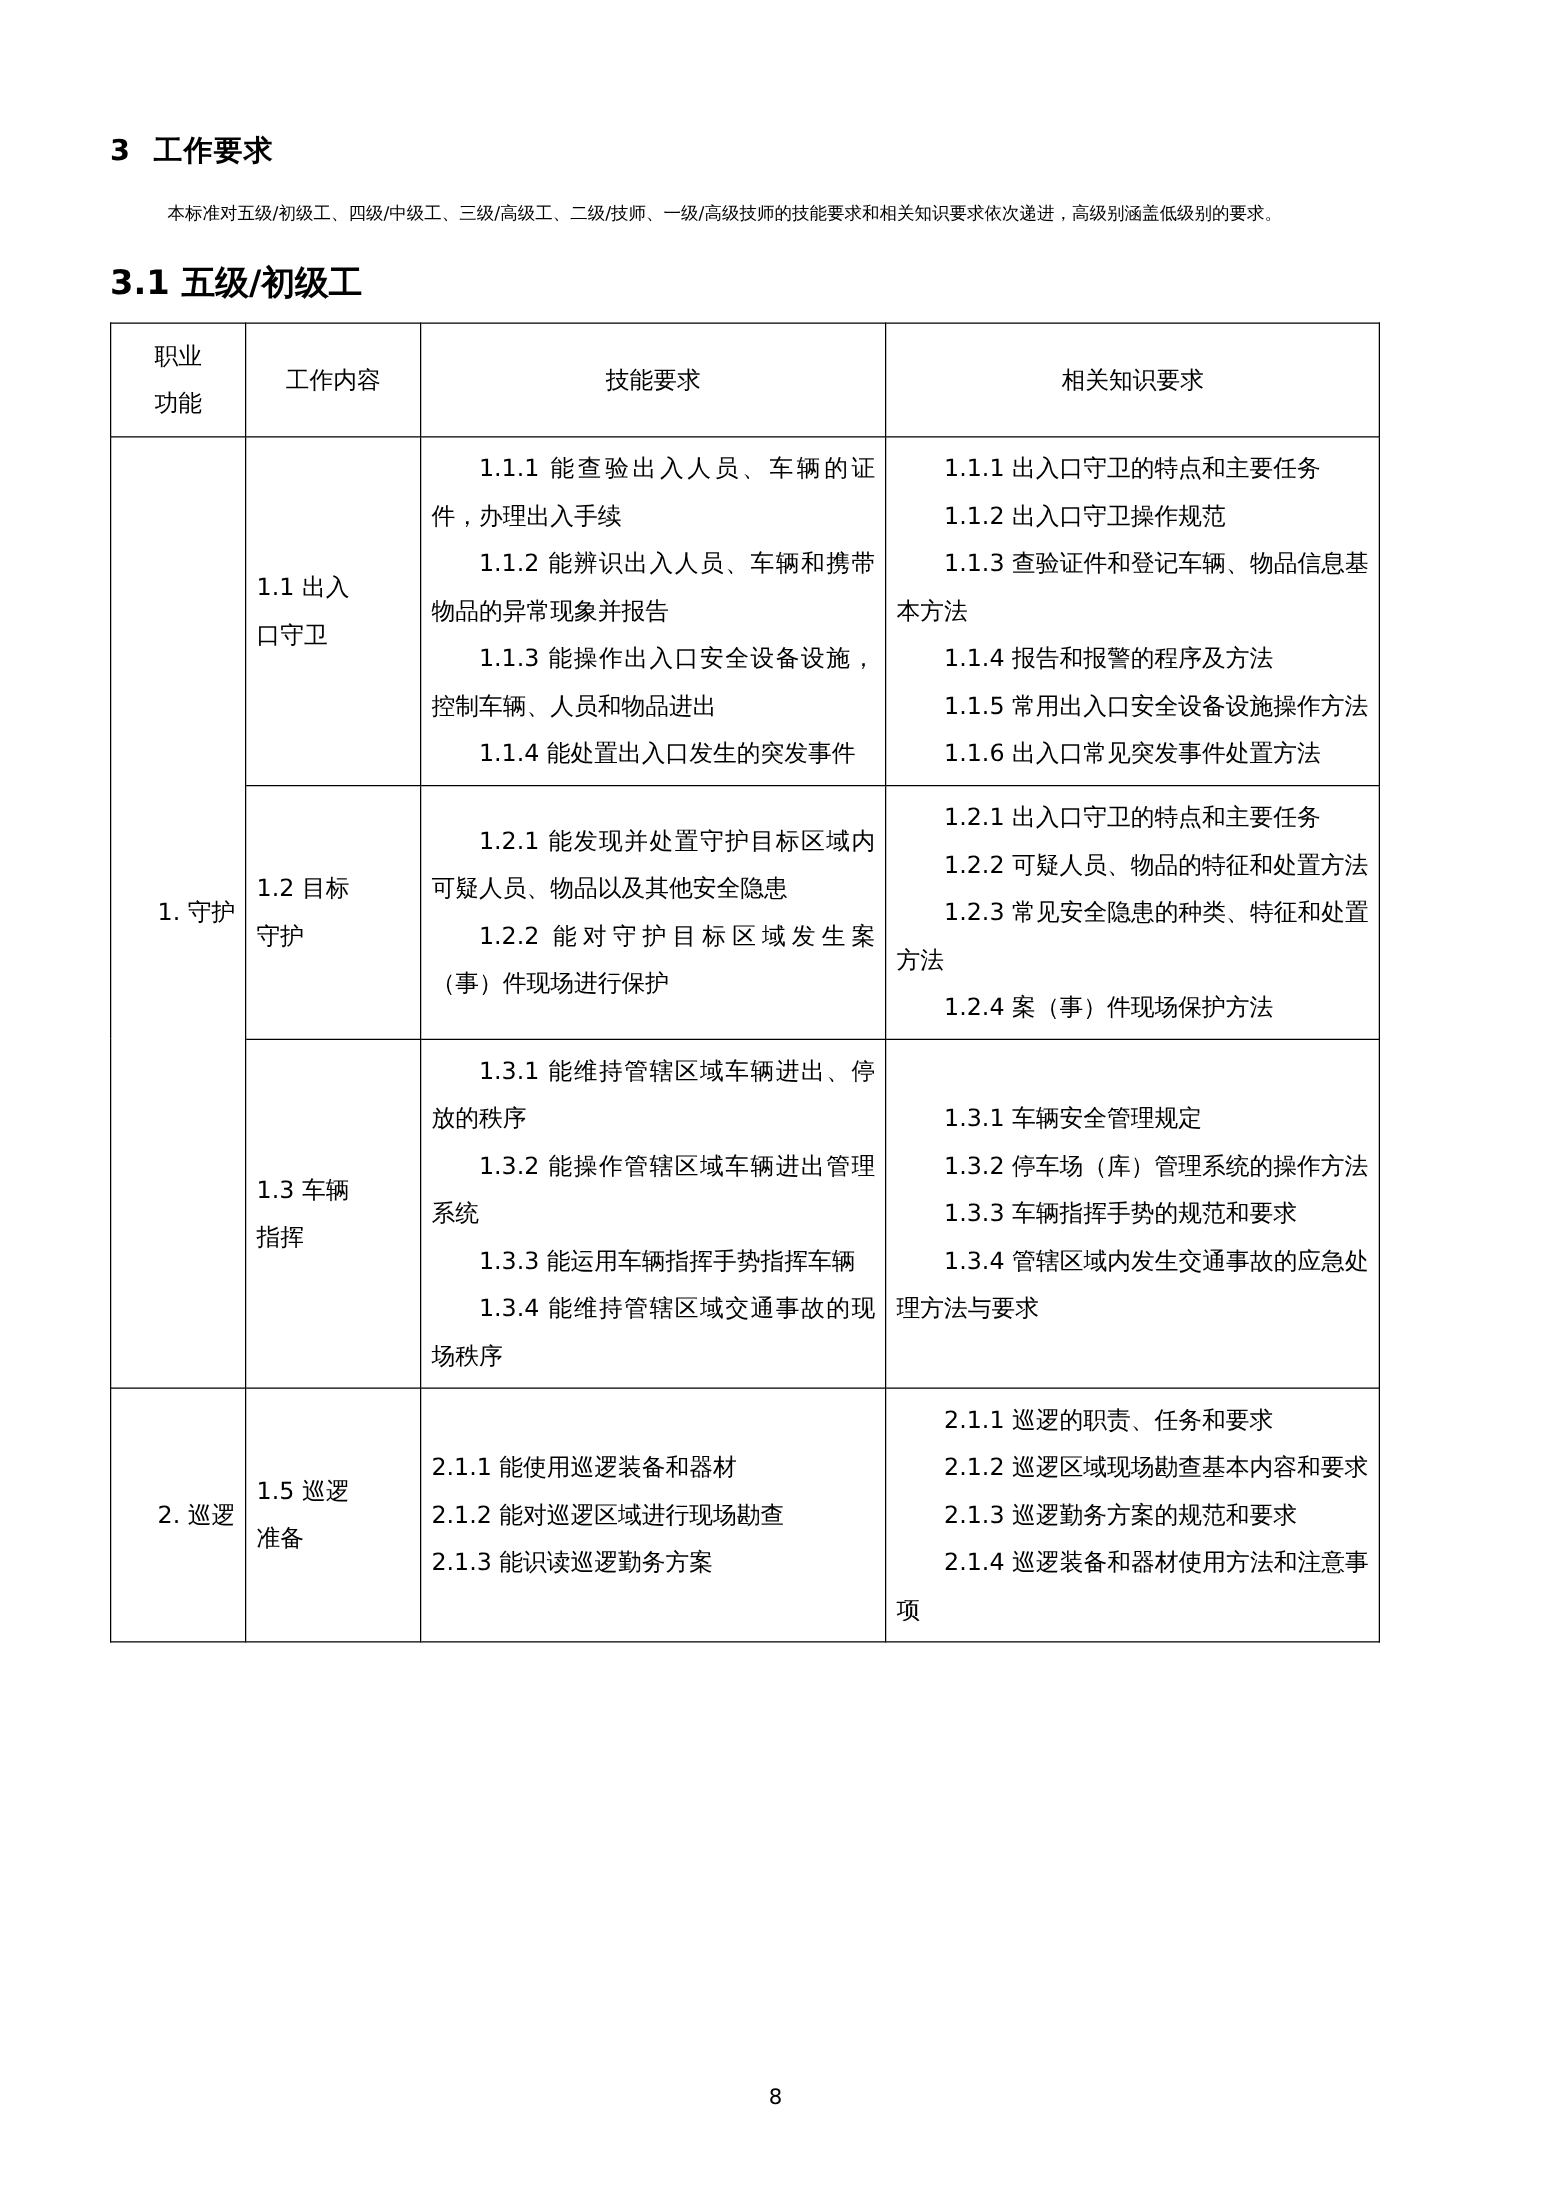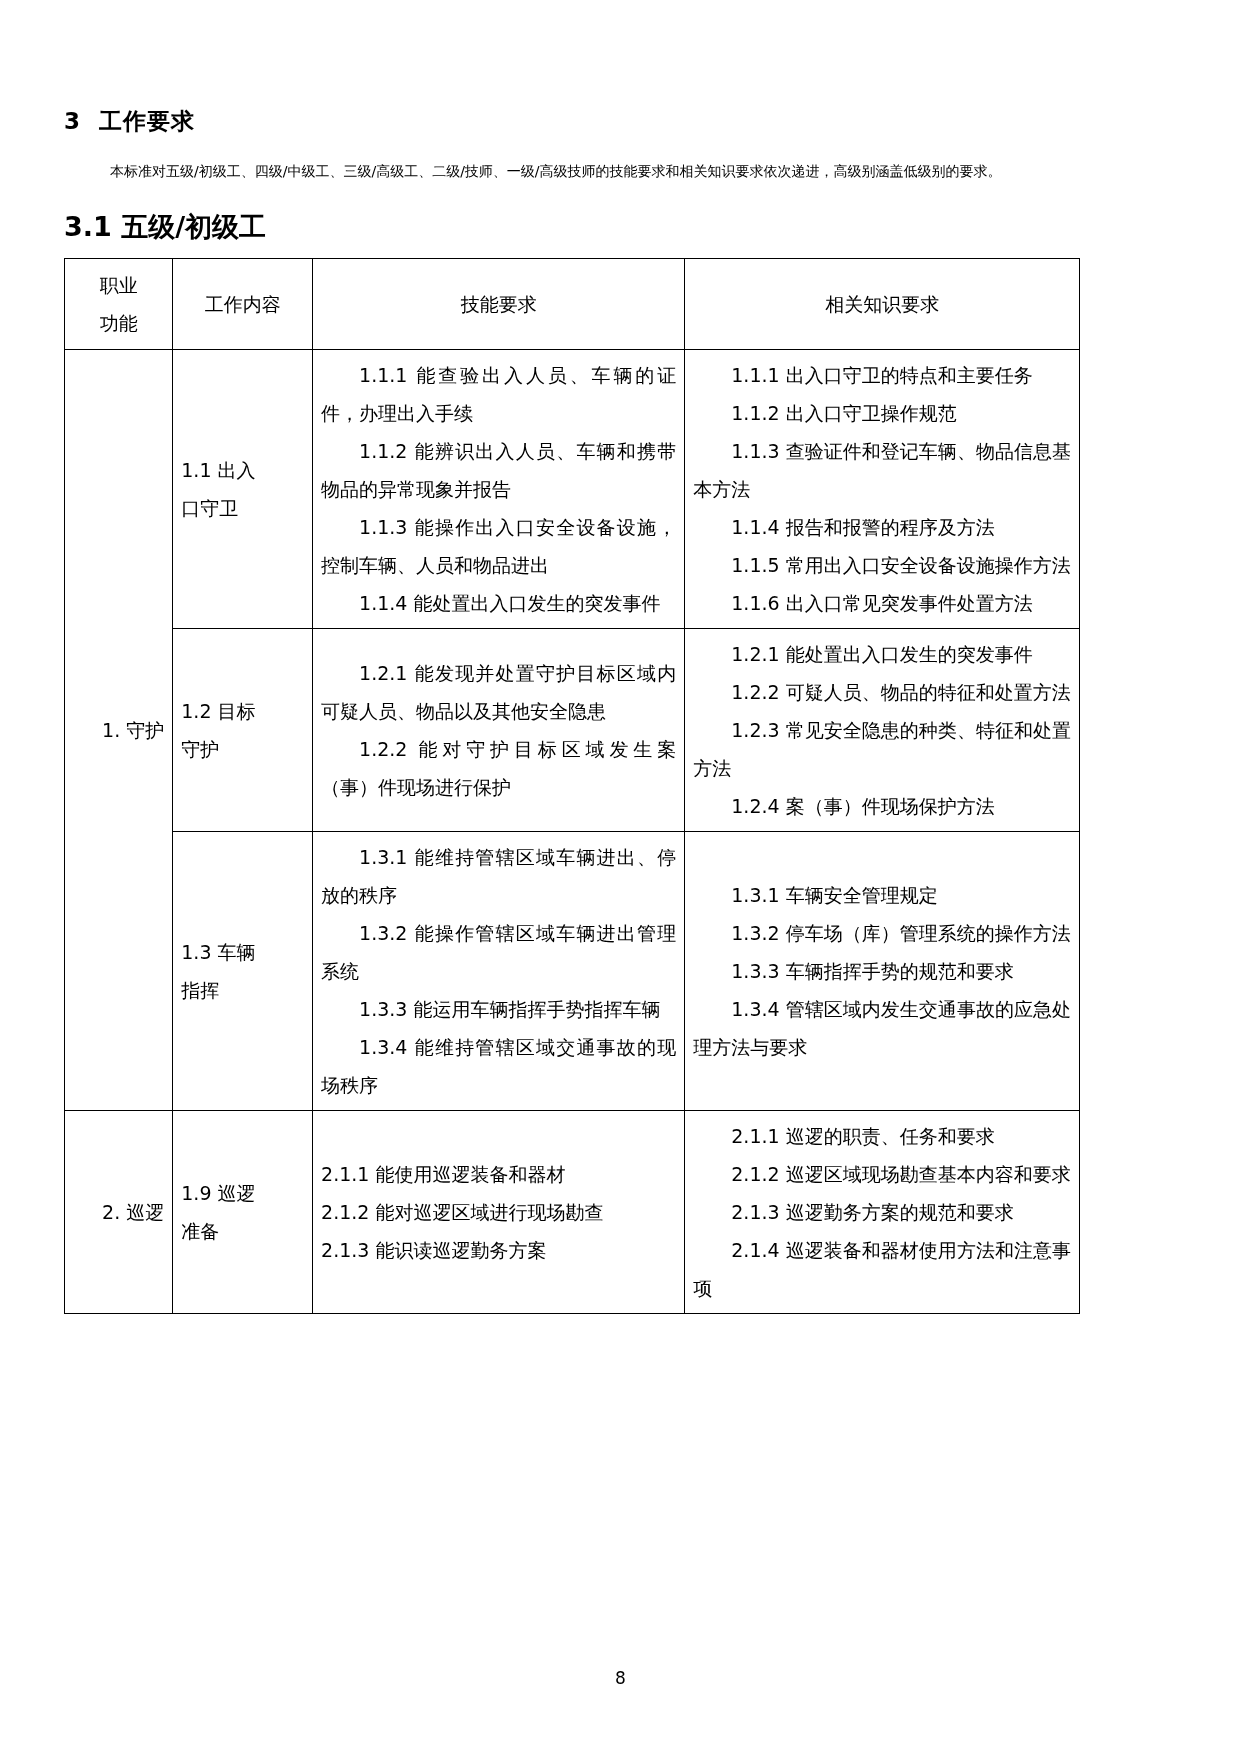--- a/index.html
+++ b/index.html
@@ -12,21 +12,21 @@
     height: 1754px;
     font-family: "DejaVu Sans", "Liberation Sans", sans-serif;
     color: #000000;
     position: relative;
   }
   .page {
     position: relative;
     width: 1241px;
     height: 1754px;
     box-sizing: border-box;
-    padding: 104px 112px 0 64px;
+    padding: 104px 112px 0 88px;
   }
   .h1 {
     font-size: 23px;
     font-weight: bold;
     letter-spacing: 1px;
     margin: 0 0 10px 0;
     line-height: 1.5;
   }
   .h1 .num {
     margin-right: 18px;
@@ -166,21 +166,21 @@
       <tr>
         <td class="work-cell">
           <span class="l2">1.2 目标</span>
           <span class="l2">守护</span>
         </td>
         <td class="cell-vcenter-left">
           <p class="item">1.2.1 能发现并处置守护目标区域内可疑人员、物品以及其他安全隐患</p>
           <p class="item">1.2.2 能对守护目标区域发生案（事）件现场进行保护</p>
         </td>
         <td class="cell-vcenter-left">
-          <p class="item">1.2.1 能处置出入口发生的突发事件</p>
+          <p class="item">1.2.1 出入口守卫的特点和主要任务</p>
           <p class="item">1.2.2 可疑人员、物品的特征和处置方法</p>
           <p class="item">1.2.3 常见安全隐患的种类、特征和处置方法</p>
           <p class="item">1.2.4 案（事）件现场保护方法</p>
         </td>
       </tr>
 
       <tr>
         <td class="work-cell">
           <span class="l2">1.3 车辆</span>
           <span class="l2">指挥</span>
@@ -195,21 +195,21 @@
           <p class="item">1.3.1 车辆安全管理规定</p>
           <p class="item">1.3.2 停车场（库）管理系统的操作方法</p>
           <p class="item">1.3.3 车辆指挥手势的规范和要求</p>
           <p class="item">1.3.4 管辖区域内发生交通事故的应急处理方法与要求</p>
         </td>
       </tr>
 
       <tr>
         <td class="func-cell">2. 巡逻</td>
         <td class="work-cell">
-          <span class="l2">1.9 巡逻</span>
+          <span class="l2">1.5 巡逻</span>
           <span class="l2">准备</span>
         </td>
         <td class="cell-center">
           <p class="item noindent">2.1.1 能使用巡逻装备和器材</p>
           <p class="item noindent">2.1.2 能对巡逻区域进行现场勘查</p>
           <p class="item noindent">2.1.3 能识读巡逻勤务方案</p>
         </td>
         <td class="cell-vcenter-left">
           <p class="item">2.1.1 巡逻的职责、任务和要求</p>
           <p class="item">2.1.2 巡逻区域现场勘查基本内容和要求</p>

